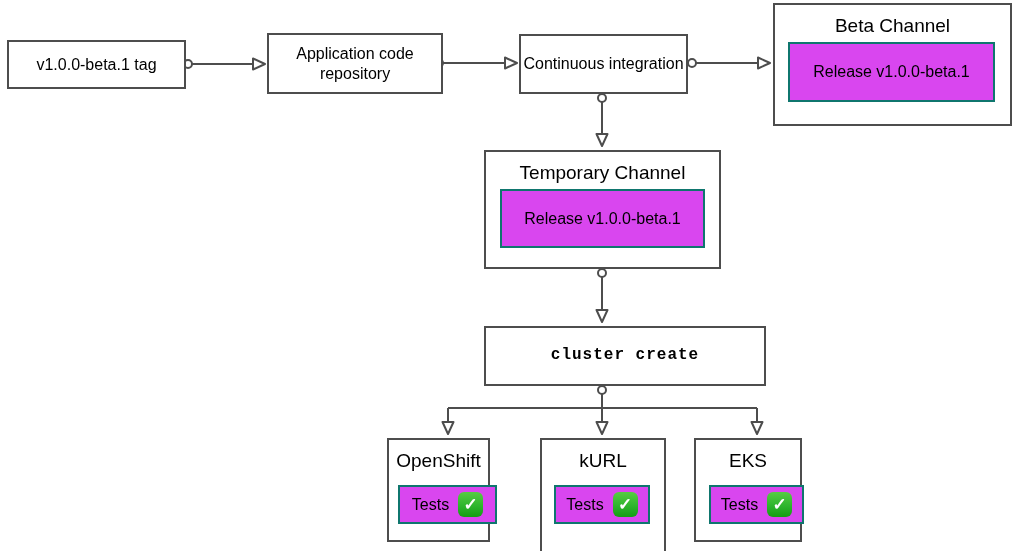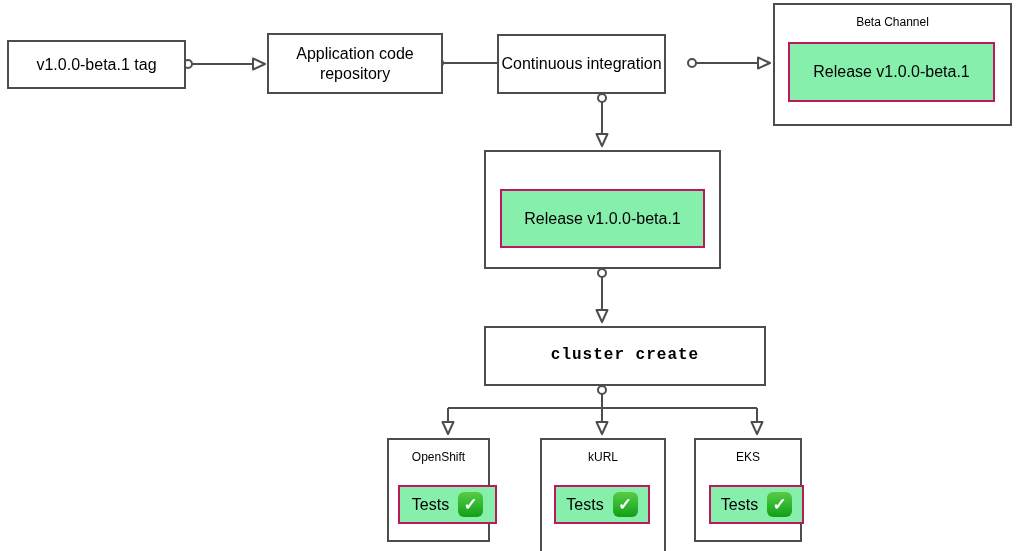--- a/index.html
+++ b/index.html
@@ -28,28 +28,28 @@
     display: flex;
     align-items: center;
     justify-content: center;
     text-align: center;
     font-size: 16px;
     line-height: 1.2;
   }
   .node .title {
     display: block;
     text-align: center;
-    font-size: 12px;
+    font-size: 19px;
     margin-top: 10px;
   }
   .inner-box {
     position: absolute;
     box-sizing: border-box;
-    background: #86efac;
-    border: 2px solid #be185d;
+    background: #d946ef;
+    border: 2px solid #0f766e;
     display: flex;
     align-items: center;
     justify-content: center;
     text-align: center;
     font-size: 16px;
   }
   .mono {
     font-family: "Liberation Mono", monospace;
     font-weight: bold;
     font-size: 17px;
@@ -118,32 +118,33 @@
   </svg>
 
   <div class="node center" style="left:7px; top:40px; width:179px; height:49px;">
     <span>v1.0.0-beta.1 tag</span>
   </div>
 
   <div class="node center" style="left:267px; top:33px; width:176px; height:61px;">
     <span>Application code repository</span>
   </div>
 
-  <div class="node center" style="left:497px; top:34px; width:169px; height:60px;">
+  <div class="node center" style="left:519px; top:34px; width:169px; height:60px;">
     <span>Continuous integration</span>
   </div>
 
   <div class="node" style="left:773px; top:3px; width:239px; height:123px;">
     <span class="title">Beta Channel</span>
     <div class="inner-box" style="left:13px; top:37px; width:207px; height:60px;">
       <span>Release v1.0.0-beta.1</span>
     </div>
   </div>
 
   <div class="node" style="left:484px; top:150px; width:237px; height:119px;">
+    <span class="title">Temporary Channel</span>
     <div class="inner-box" style="left:14px; top:37px; width:205px; height:59px;">
       <span>Release v1.0.0-beta.1</span>
     </div>
   </div>
 
   <div class="node center mono" style="left:484px; top:326px; width:282px; height:60px;">
     <span>cluster create</span>
   </div>
 
   <div class="node" style="left:387px; top:438px; width:103px; height:104px;">

